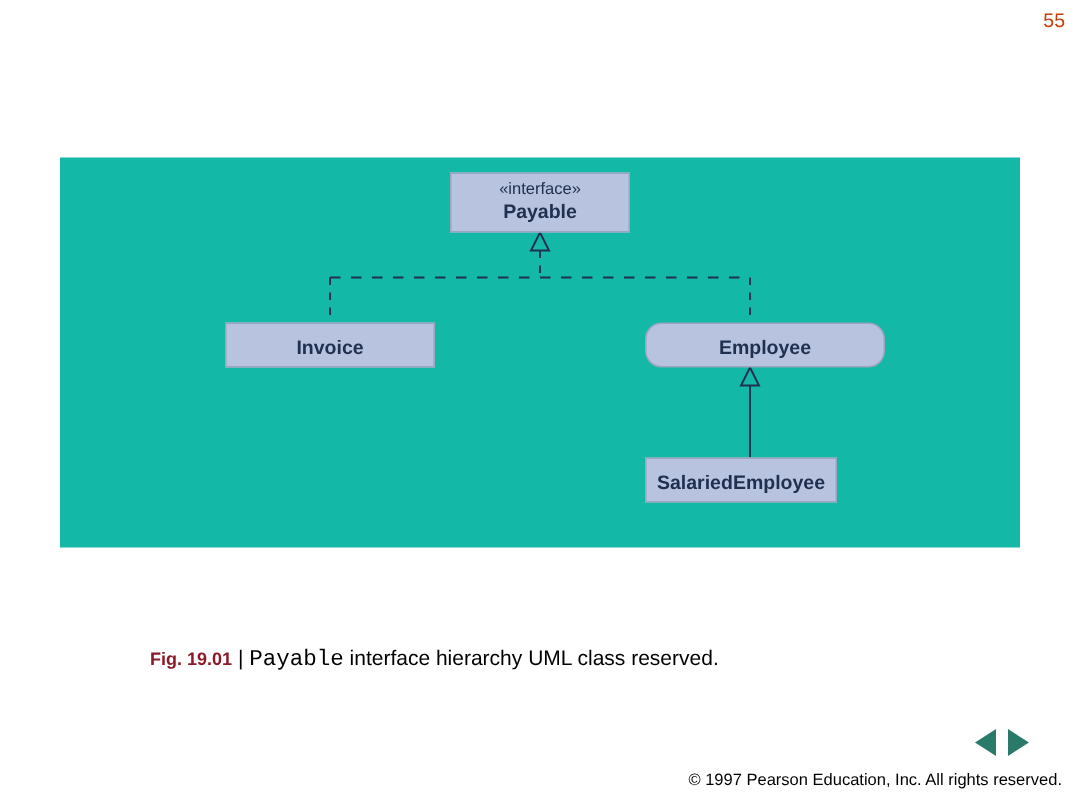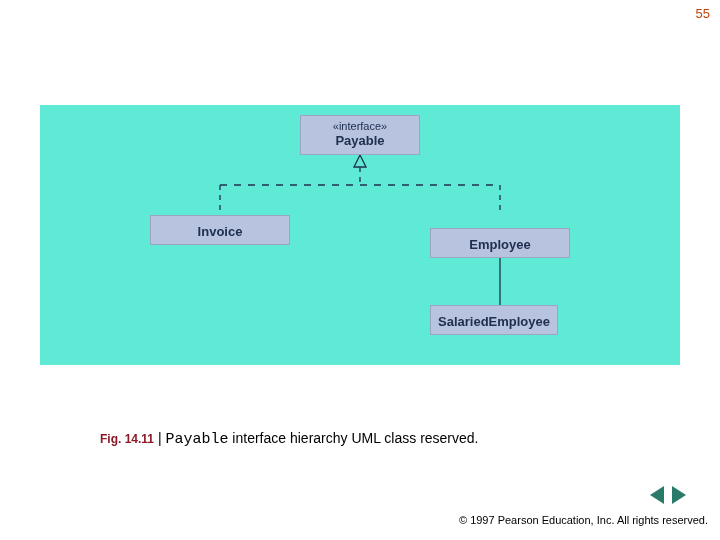--- a/index.html
+++ b/index.html
@@ -19,21 +19,21 @@
     font-size: 13px;
     color: #c2410c;
     margin-left: 16px;
   }
   .diagram-area {
     position: absolute;
     left: 40px;
     top: 105px;
     width: 640px;
     height: 260px;
-    background: #5eead4;
+    background: #14b8a6;
   }
   .uml-box {
     position: absolute;
     background: #b7c3df;
     border: 1px solid #9aa5c1;
     text-align: center;
     color: #203050;
     padding: 4px 0;
     box-sizing: border-box;
   }
@@ -48,21 +48,21 @@
   }
   .uml-box.single .name {
     font-size: 13px;
     font-weight: bold;
     line-height: 24px;
     padding: 0;
   }
   
   #box-payable  { left: 260px; top: 10px;  width: 120px; height: 40px; }
   #box-invoice  { left: 110px; top: 110px; width: 140px; height: 30px; }
-  #box-employee { left: 390px; top: 123px; width: 140px; height: 30px; }
+  #box-employee { left: 390px; top: 110px; width: 160px; height: 30px; border-radius: 11px; }
   #box-salaried { left: 390px; top: 200px; width: 128px; height: 30px; }
 
   svg.connectors {
     position: absolute;
     left: 0; top: 0;
     width: 640px; height: 260px;
     pointer-events: none;
   }
 
   .caption {
@@ -141,21 +141,21 @@
   <div id="box-employee" class="uml-box single">
     <div class="name">Employee</div>
   </div>
 
   <div id="box-salaried" class="uml-box single">
     <div class="name">SalariedEmployee</div>
   </div>
 </div>
 
 <div class="caption">
-  <span class="fig">Fig. 14.11</span><span> | </span><span class="code">Payable</span><span> interface hierarchy UML class reserved.</span>
+  <span class="fig">Fig. 19.01</span><span> | </span><span class="code">Payable</span><span> interface hierarchy UML class reserved.</span>
 </div>
 
 <div class="nav">
   <span class="tri left"></span>
   <span class="tri right"></span>
 </div>
 
 <div class="copyright">© 1997 Pearson Education, Inc.  All rights reserved.</div>
 
 </body></html>

